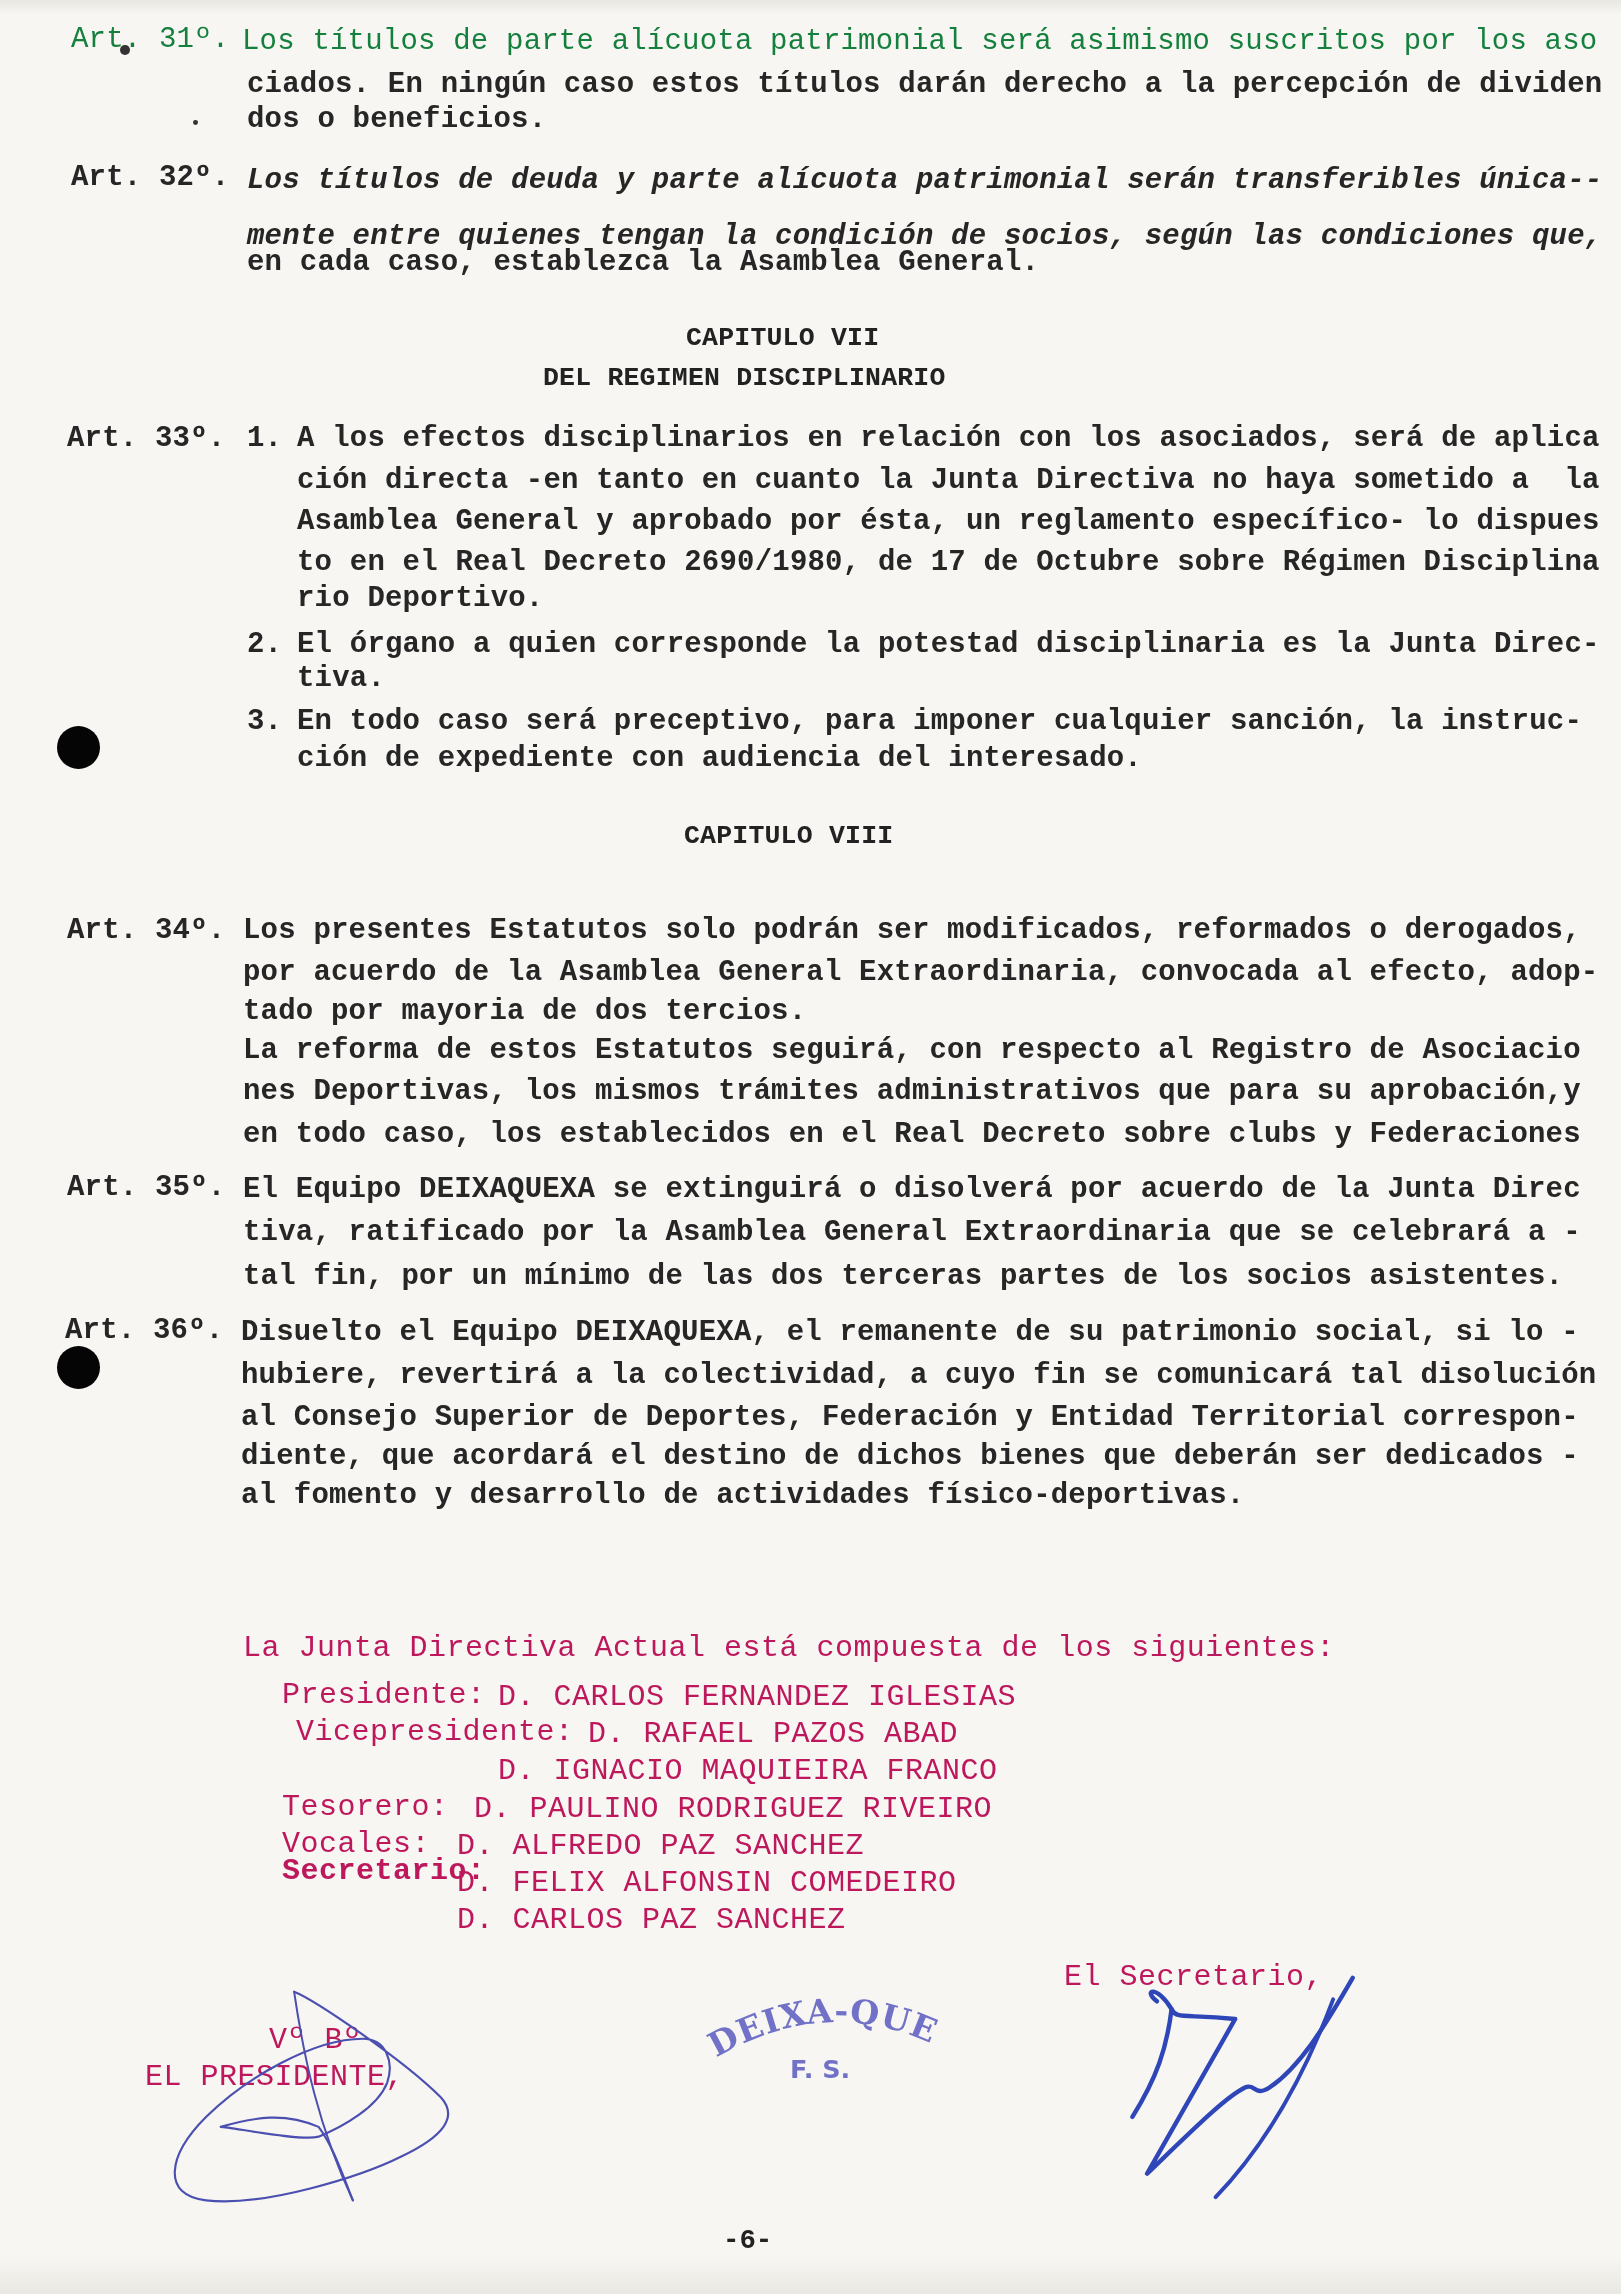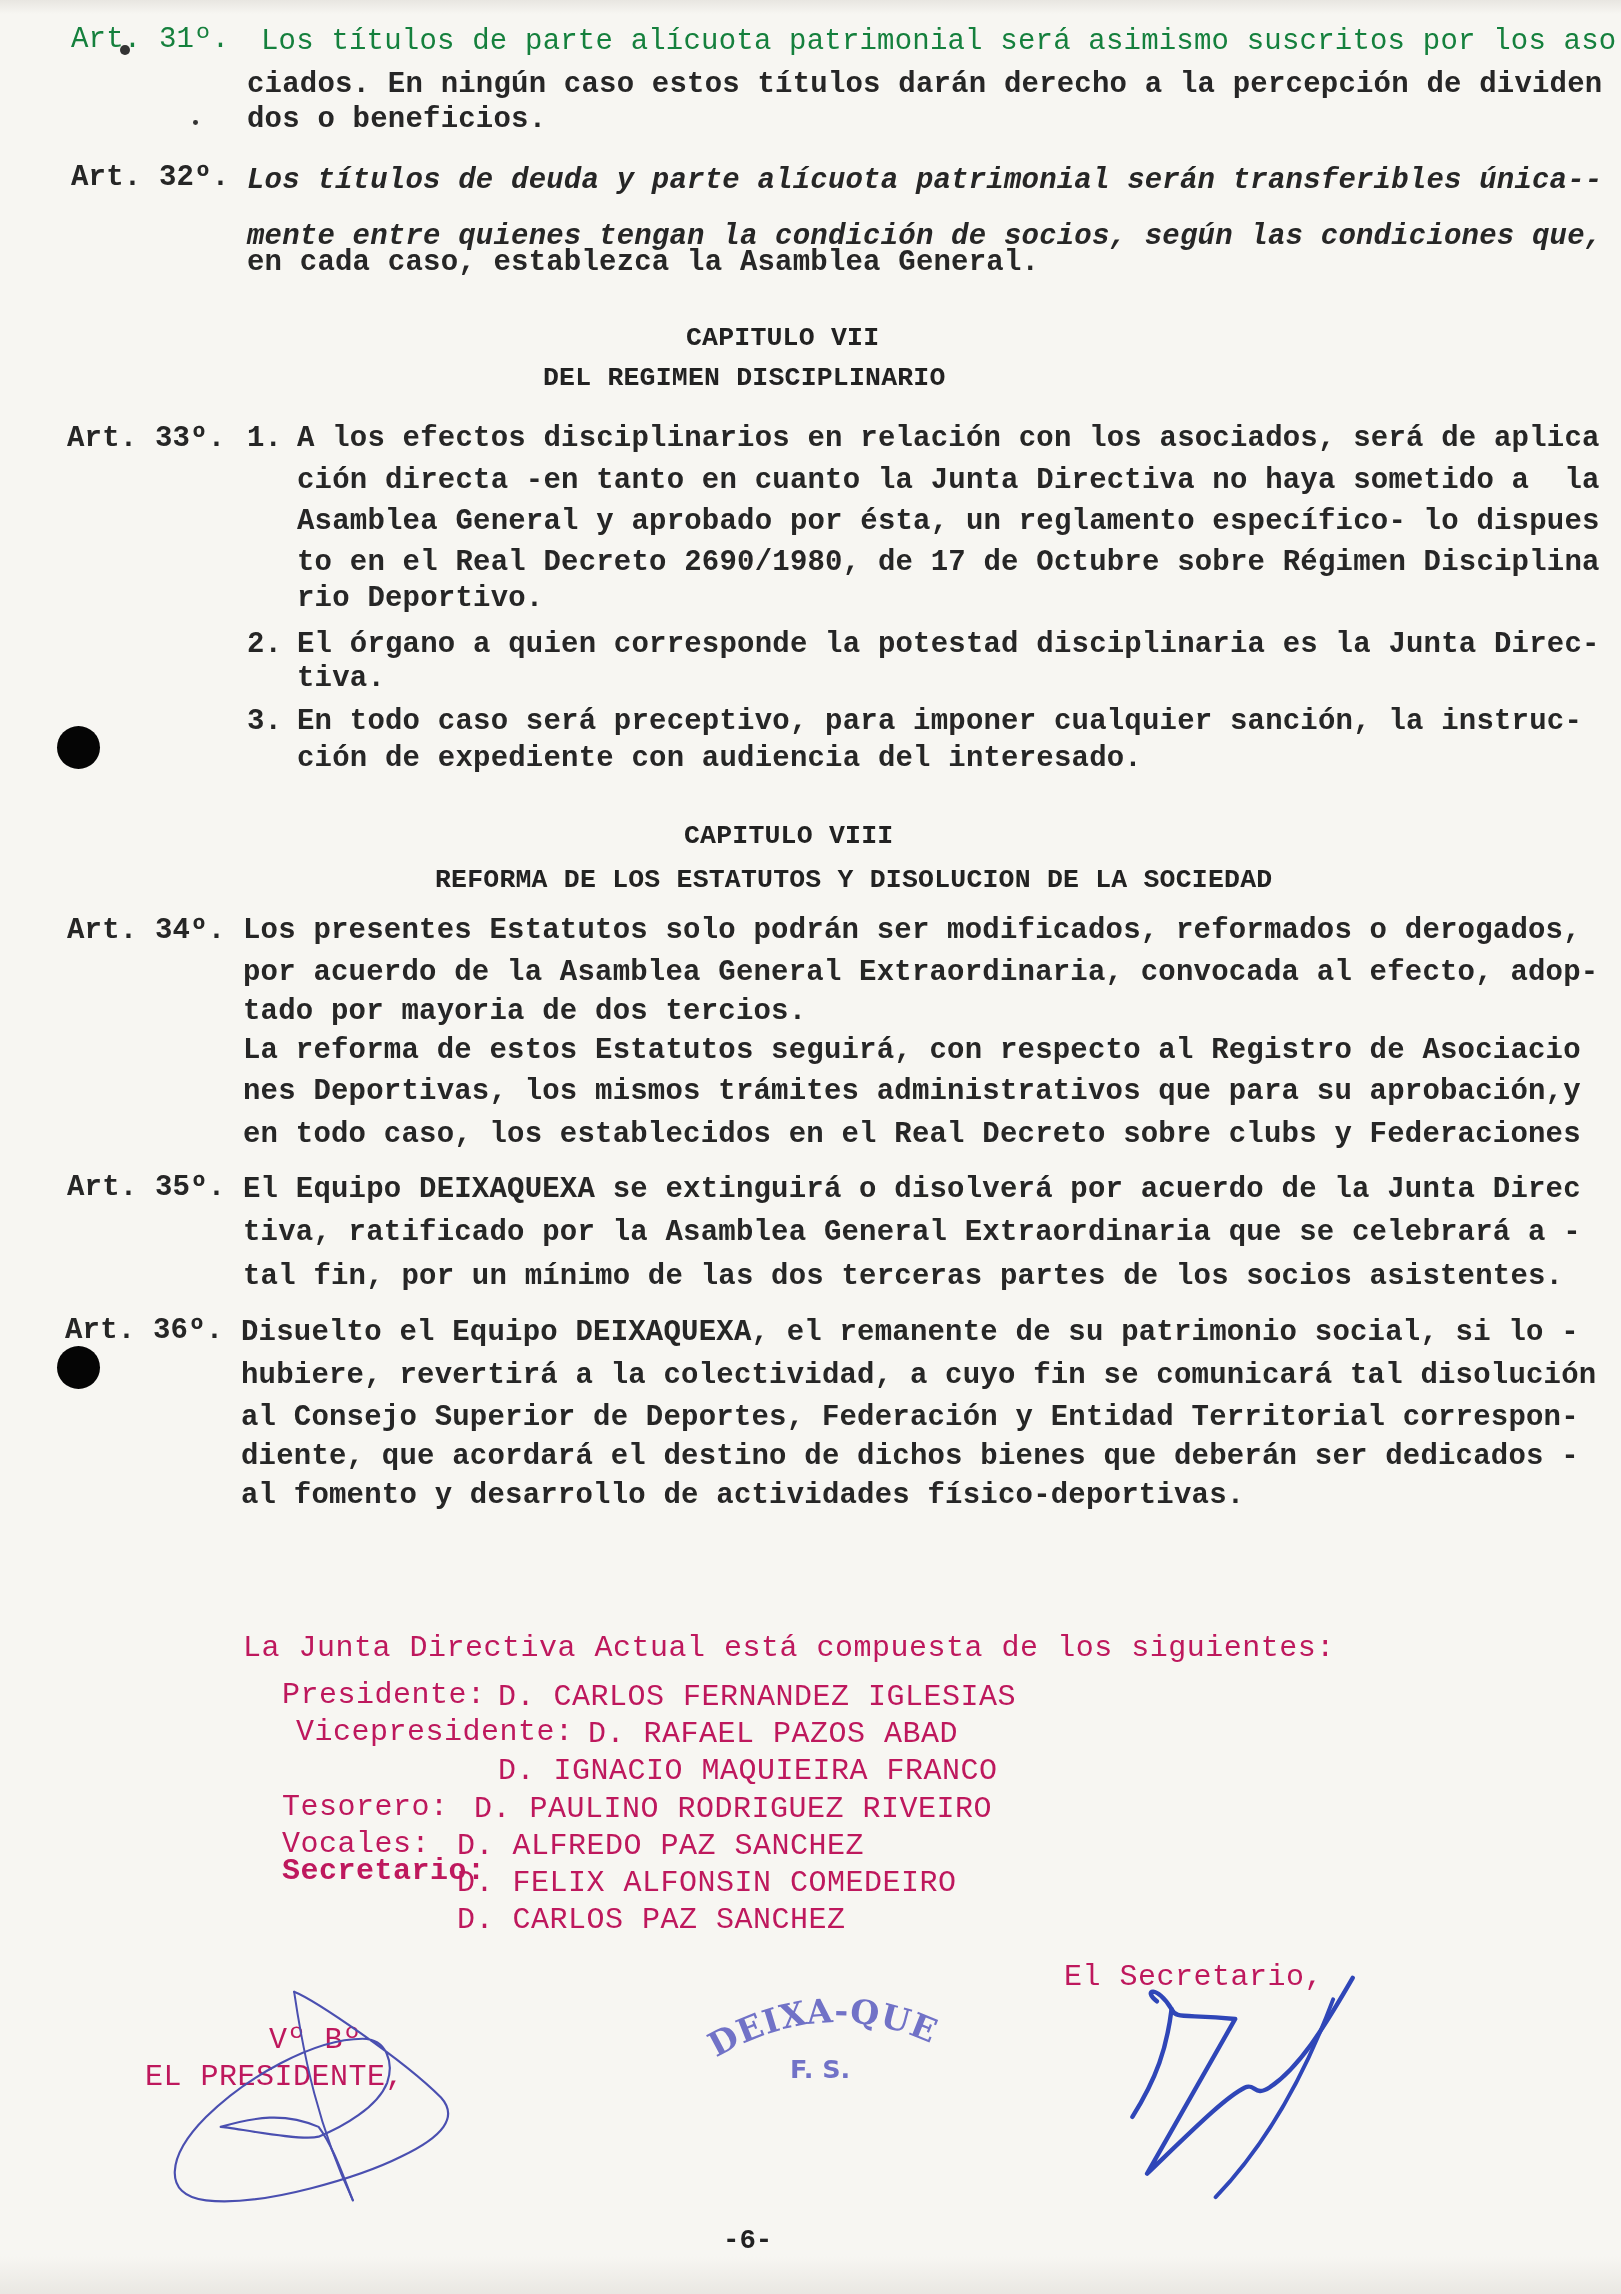--- a/index.html
+++ b/index.html
@@ -33,21 +33,21 @@
 <div class="page">
   <div class="top-band"></div>
 
   <div class="hole" style="left:57px; top:726px;"></div>
   <div class="hole" style="left:57px; top:1346px;"></div>
   <div class="speck" style="left:120px; top:45px; width:9.8px; height:9.8px;"></div>
   <div class="speck" style="left:193px; top:120px; width:4.9px; height:4.9px;"></div>
 
   <section>
     <div class="line light" style="left:71px; top:21.6px;">Art. 31º.</div>
-    <div class="line light" style="left:261px; top:23.5px;text-align:right;">Los títulos de parte alícuota patrimonial será asimismo suscritos por los aso</div>
+    <div class="line light" style="left:242px; top:23.5px;text-align:right;">Los títulos de parte alícuota patrimonial será asimismo suscritos por los aso</div>
     <div class="line" style="left:247px; top:67px;">ciados. En ningún caso estos títulos darán derecho a la percepción de dividen</div>
     <div class="line" style="left:247px; top:102px;">dos o beneficios.</div>
   </section>
 
   <section>
     <div class="line" style="left:71px; top:160px;">Art. 32º.</div>
     <div class="line" style="left:247px; top:163px;font-style:italic;">Los títulos de deuda y parte alícuota patrimonial serán transferibles única--</div>
     <div class="line" style="left:247px; top:219px;font-style:italic;">mente entre quienes tengan la condición de socios, según las condiciones que,</div>
     <div class="line" style="left:247px; top:245px;">en cada caso, establezca la Asamblea General.</div>
   </section>
@@ -67,21 +67,20 @@
     <div class="line" style="left:247px; top:627px;">2.</div>
     <div class="line" style="left:297px; top:627px;">El órgano a quien corresponde la potestad disciplinaria es la Junta Direc-</div>
     <div class="line" style="left:297px; top:661px;">tiva.</div>
 
     <div class="line" style="left:247px; top:704px;">3.</div>
     <div class="line" style="left:297px; top:704px;">En todo caso será preceptivo, para imponer cualquier sanción, la instruc-</div>
     <div class="line" style="left:297px; top:741px;">ción de expediente con audiencia del interesado.</div>
   </section>
 
   <div class="line heading" style="left:684px; top:819px;">CAPITULO VIII</div>
-  <div class="line heading" style="left:435px; top:863px;">REFORMA DE LOS ESTATUTOS Y DISOLUCION DE LA SOCIEDAD</div>
 
   <section>
     <div class="line" style="left:67px; top:913px;">Art. 34º.</div>
     <div class="line" style="left:243px; top:913px;">Los presentes Estatutos solo podrán ser modificados, reformados o derogados,</div>
     <div class="line" style="left:243px; top:955px;">por acuerdo de la Asamblea General Extraordinaria, convocada al efecto, adop-</div>
     <div class="line" style="left:243px; top:994px;">tado por mayoria de dos tercios.</div>
     <div class="line" style="left:243px; top:1033px;">La reforma de estos Estatutos seguirá, con respecto al Registro de Asociacio</div>
     <div class="line" style="left:243px; top:1074px;">nes Deportivas, los mismos trámites administrativos que para su aprobación,y</div>
     <div class="line" style="left:243px; top:1117px;">en todo caso, los establecidos en el Real Decreto sobre clubs y Federaciones</div>
   </section>

